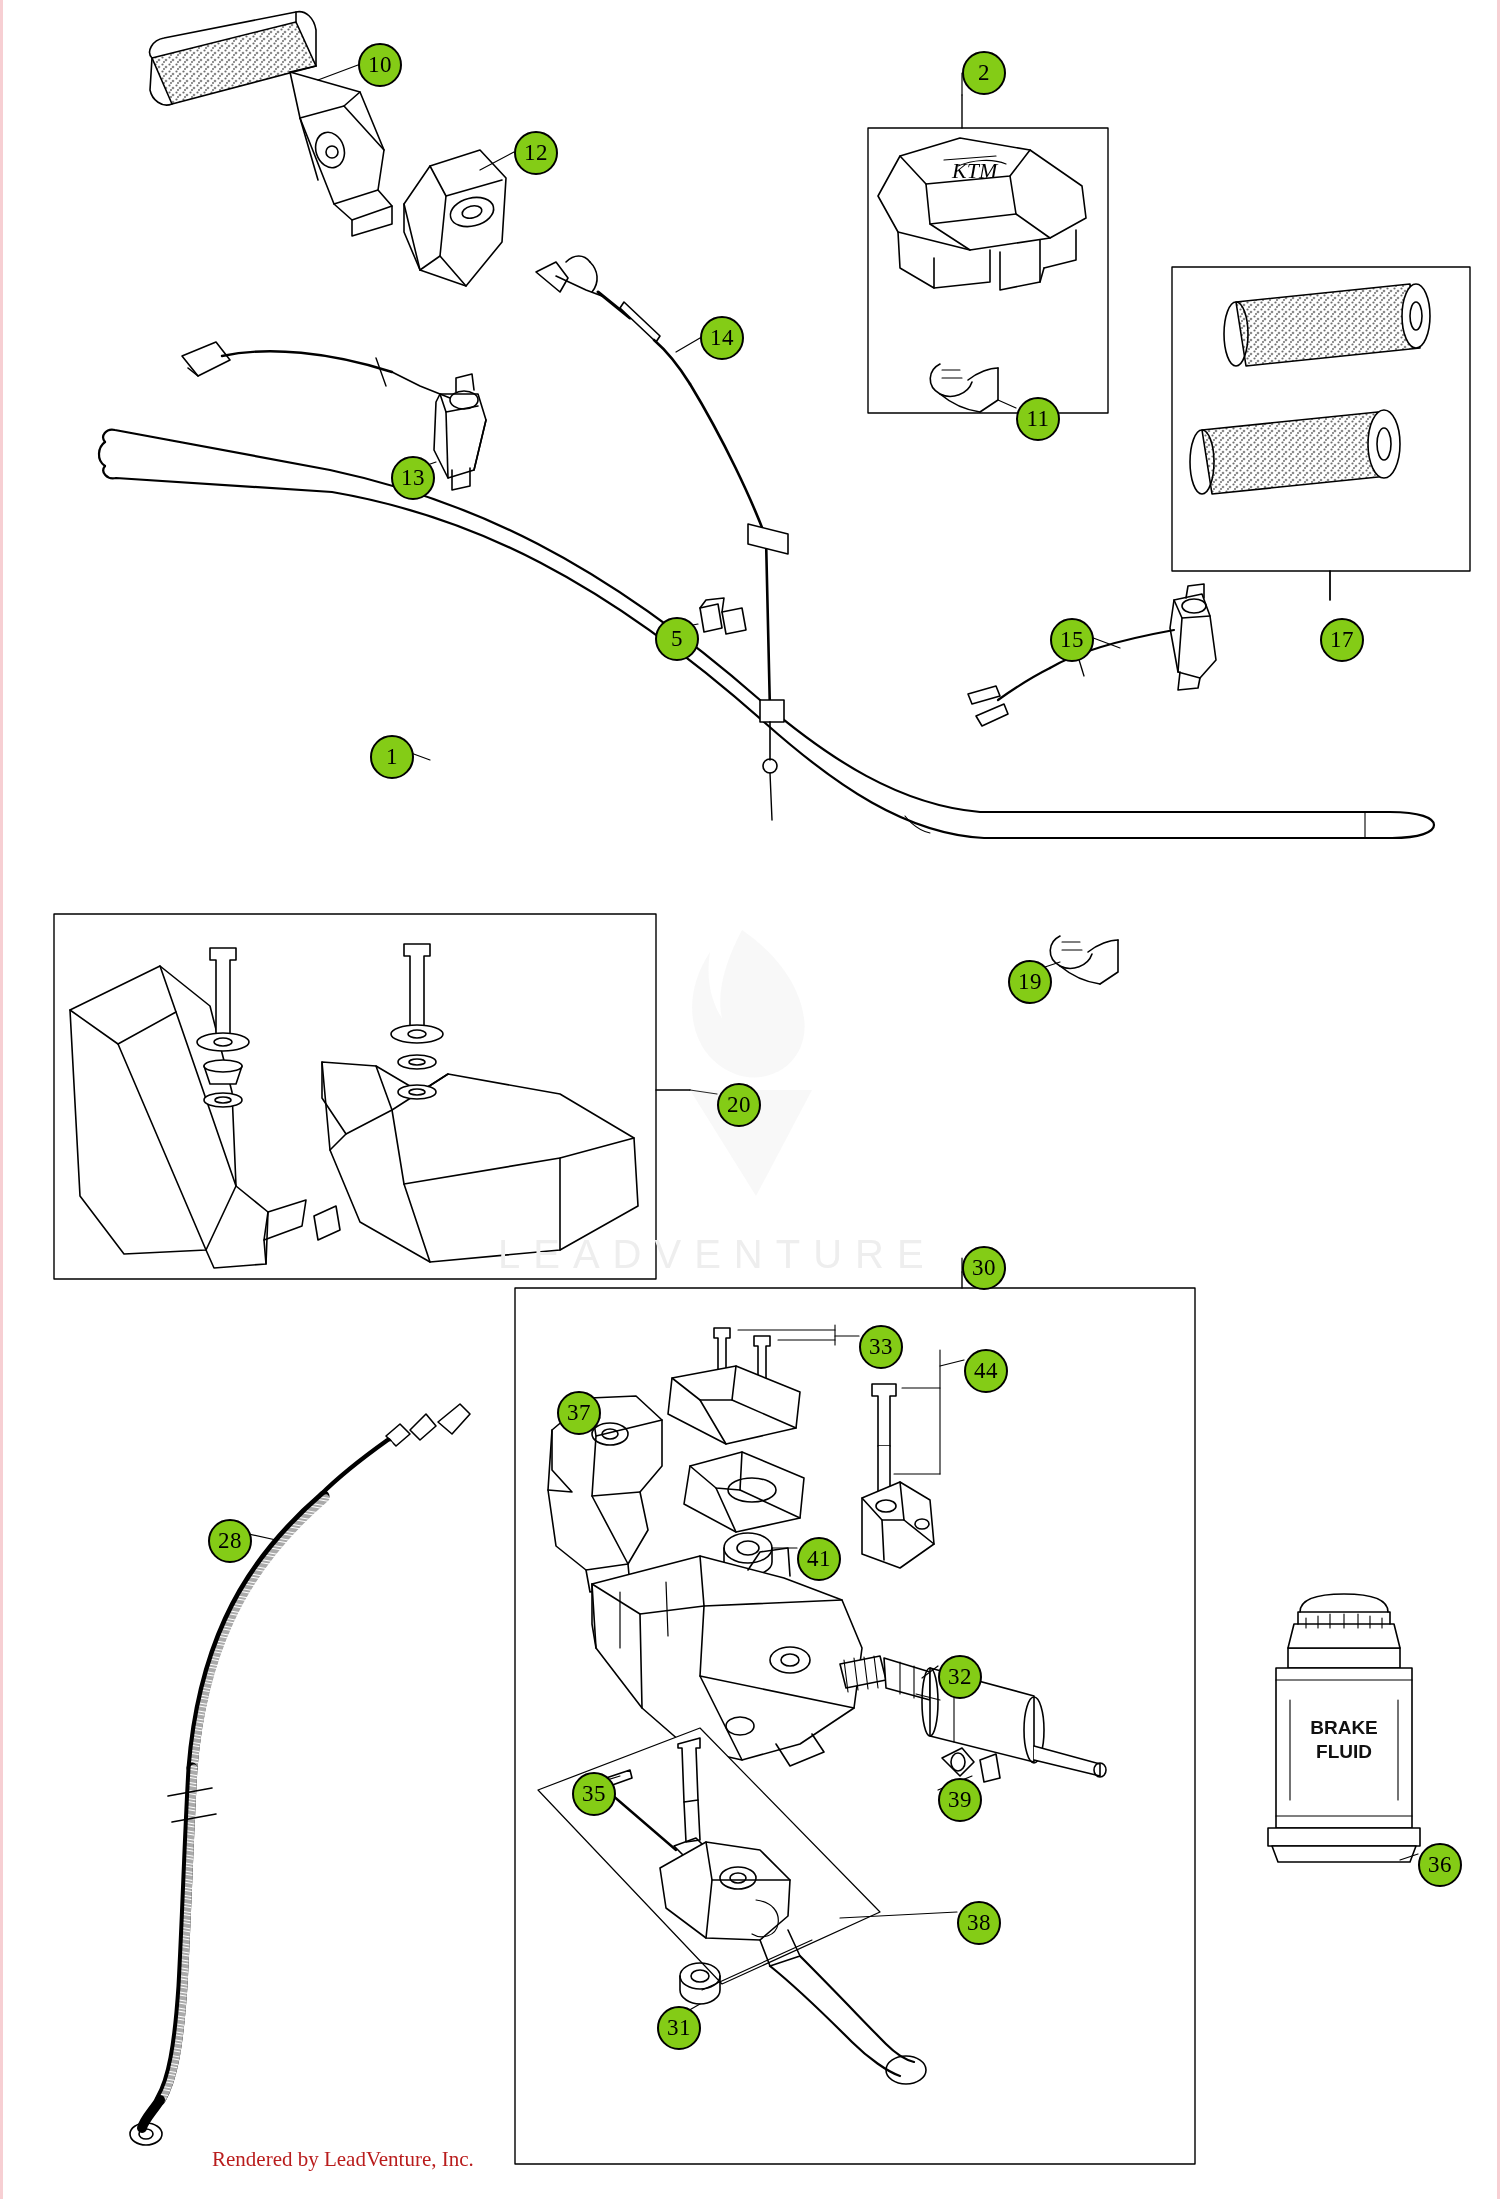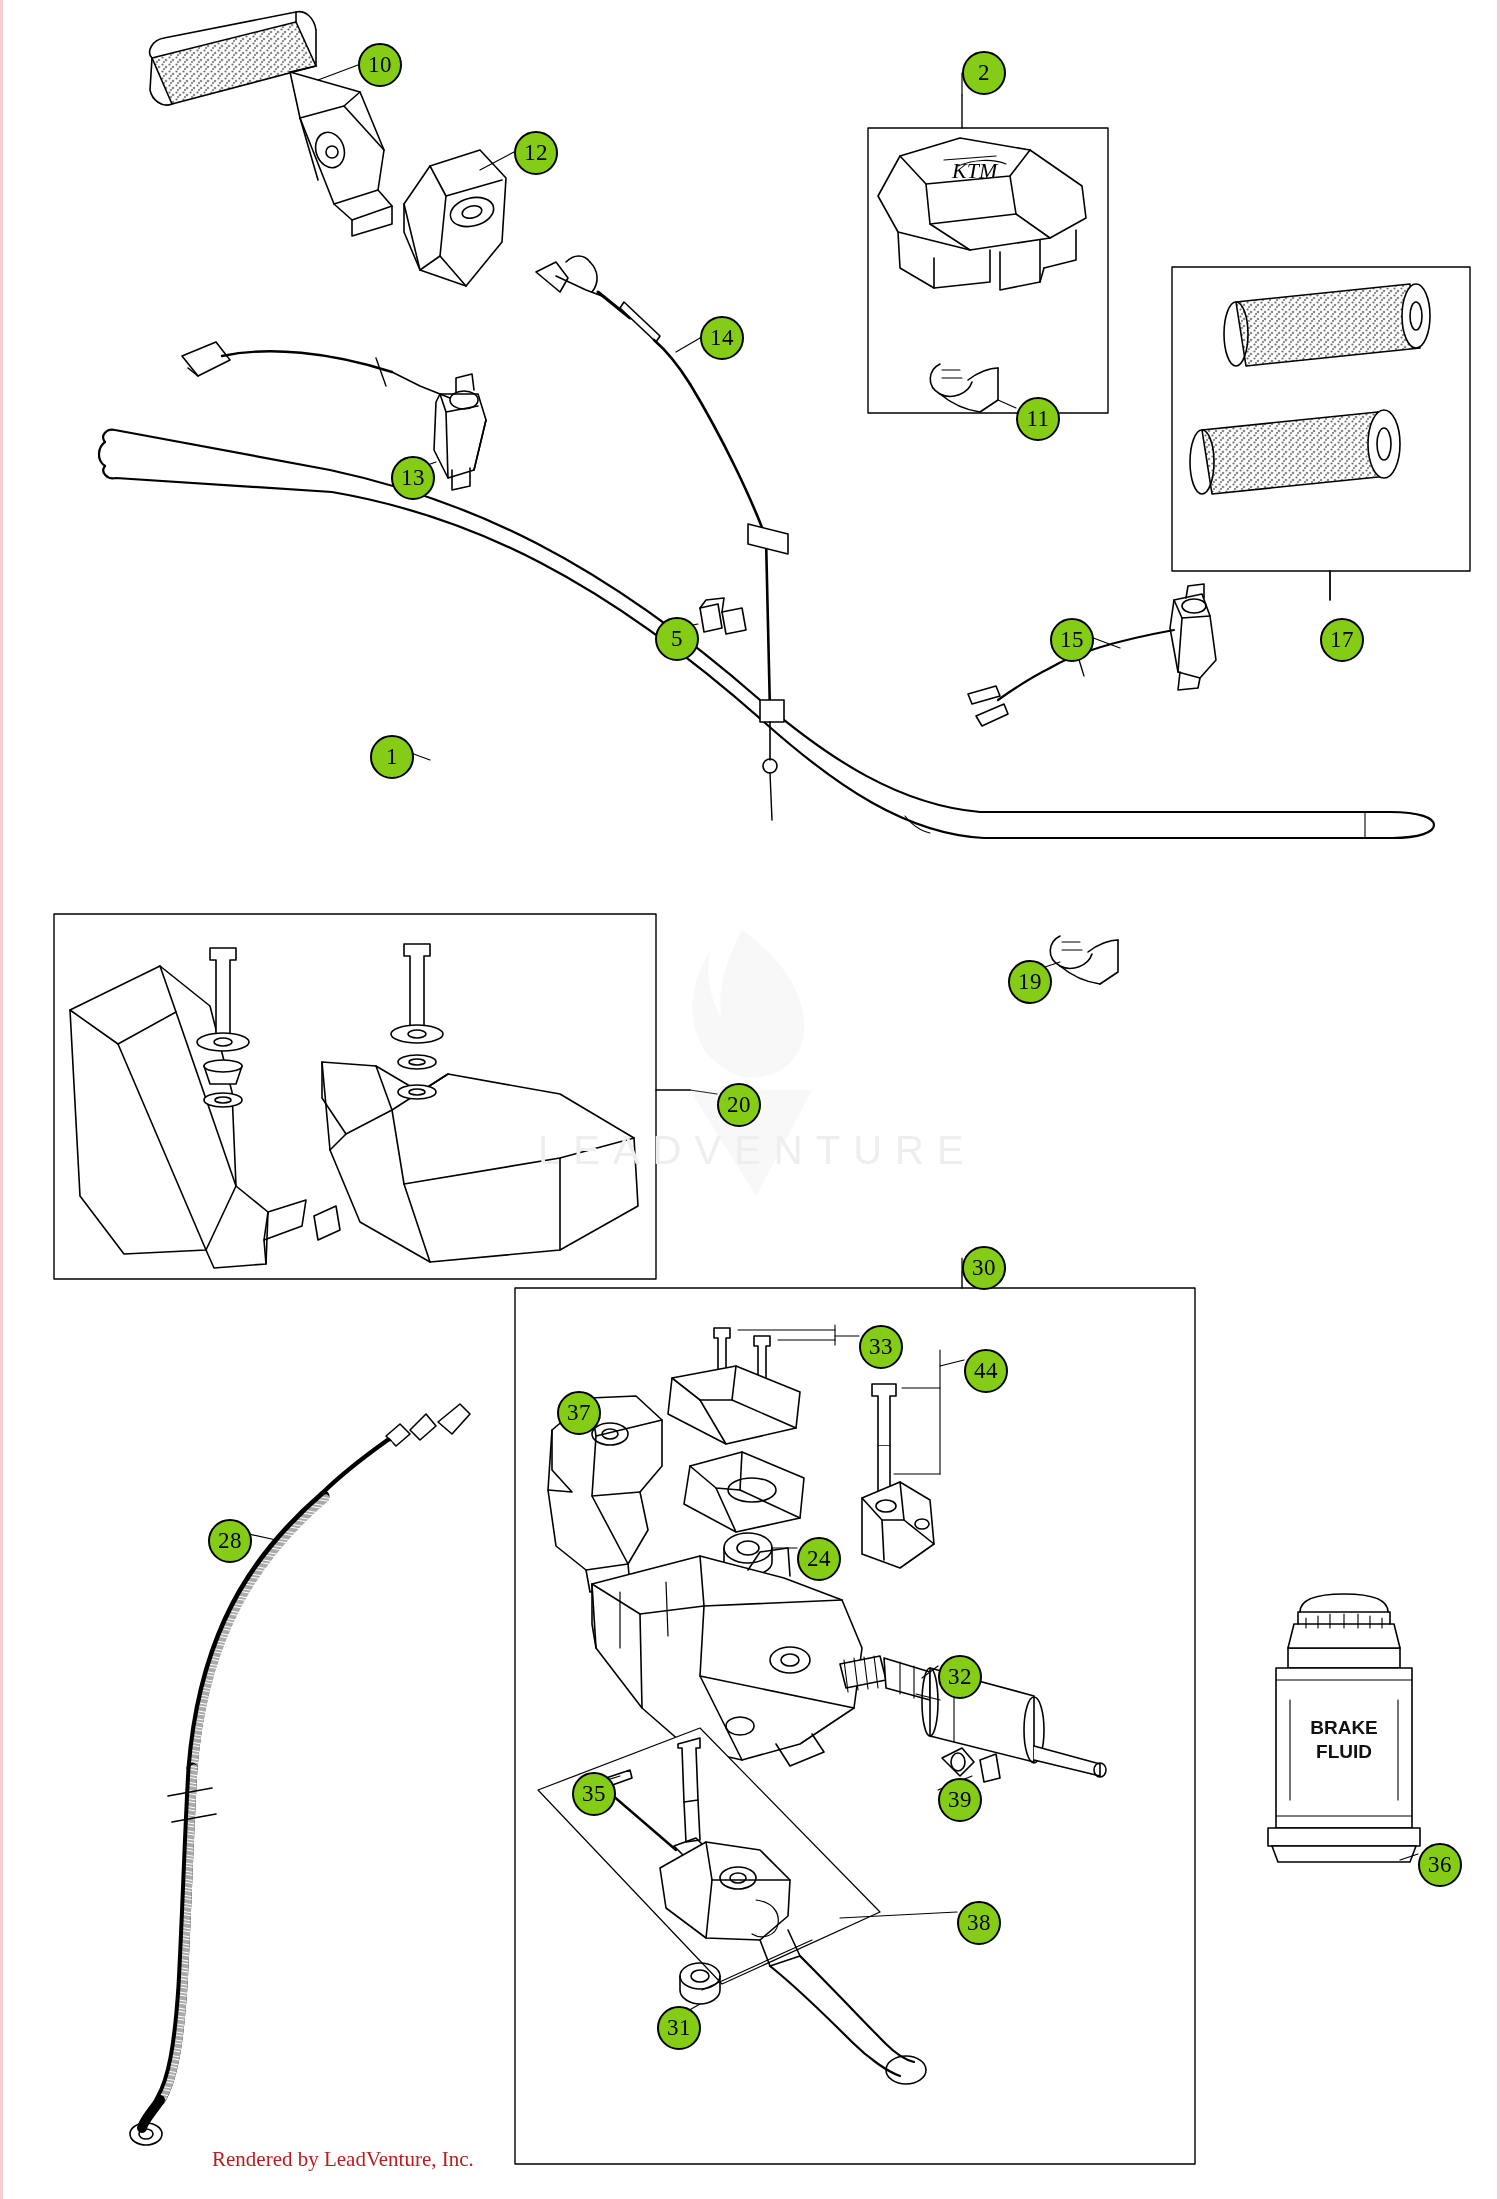--- a/index.html
+++ b/index.html
@@ -456,21 +456,21 @@
         <path d="M1418,1854 L1400,1860"></path>
       </g>
     </g>
 
     <g opacity="0.18" fill="#d9d9d9" stroke="none">
       <path d="M742,930 C726,960 716,992 722,1018 C710,1000 706,976 710,952 C690,982 686,1018 702,1046 C716,1070 744,1082 766,1076 C792,1070 808,1046 804,1018 C800,988 780,956 742,930 Z"></path>
       <path d="M690,1090 L812,1090 L756,1196 Z"></path>
     </g>
   </svg>
 
-  <div class="watermark-text" style="left:498px;top:1128px;margin-left:40px;">LEADVENTURE</div>
+  <div class="watermark-text" style="left:498px;top:1232px;">LEADVENTURE</div>
 
   <div class="brake-label" style="left:1284px;top:1716px;">
     <span>BRAKE</span><br>
     <span>FLUID</span>
   </div>
 
   <div id="callout-layer">
       <div class="callout" style="left: 358px; top: 43px;">10</div>
       <div class="callout" style="left: 514px; top: 131px;">12</div>
       <div class="callout" style="left: 962px; top: 51px;">2</div>
@@ -480,21 +480,21 @@
       <div class="callout" style="left: 655px; top: 617px;">5</div>
       <div class="callout" style="left: 1050px; top: 618px;">15</div>
       <div class="callout" style="left: 1320px; top: 618px;">17</div>
       <div class="callout" style="left: 370px; top: 735px;">1</div>
       <div class="callout" style="left: 1008px; top: 960px;">19</div>
       <div class="callout" style="left: 717px; top: 1083px;">20</div>
       <div class="callout" style="left: 962px; top: 1246px;">30</div>
       <div class="callout" style="left: 859px; top: 1325px;">33</div>
       <div class="callout" style="left: 964px; top: 1349px;">44</div>
       <div class="callout" style="left: 557px; top: 1391px;">37</div>
-      <div class="callout" style="left: 797px; top: 1537px;">24</div>
+      <div class="callout" style="left: 797px; top: 1537px;">41</div>
       <div class="callout" style="left: 208px; top: 1519px;">28</div>
       <div class="callout" style="left: 938px; top: 1655px;">32</div>
       <div class="callout" style="left: 938px; top: 1778px;">39</div>
       <div class="callout" style="left: 572px; top: 1772px;">35</div>
       <div class="callout" style="left: 957px; top: 1901px; text-align: center;">38</div>
       <div class="callout" style="left: 657px; top: 2006px;">31</div>
       <div class="callout" style="left: 1418px; top: 1843px;">36</div>
     </div>
 
   <div id="footer-credit">Rendered by LeadVenture, Inc.</div>

